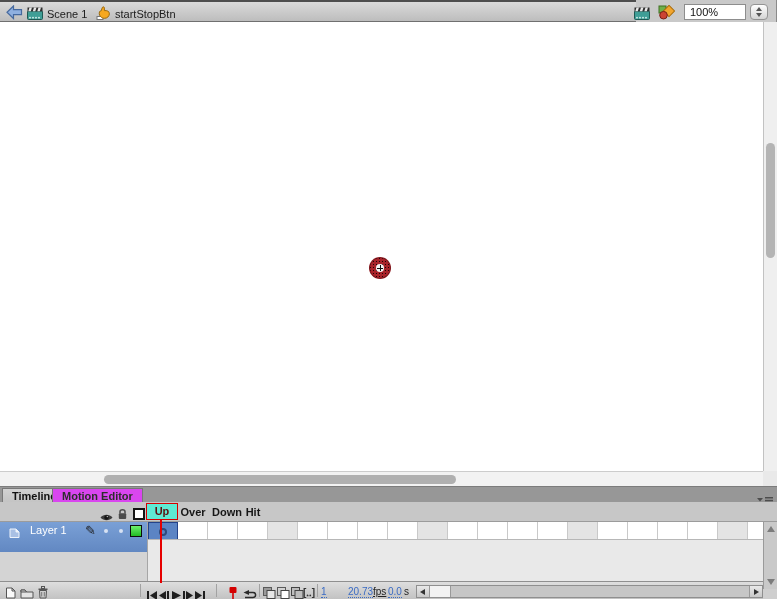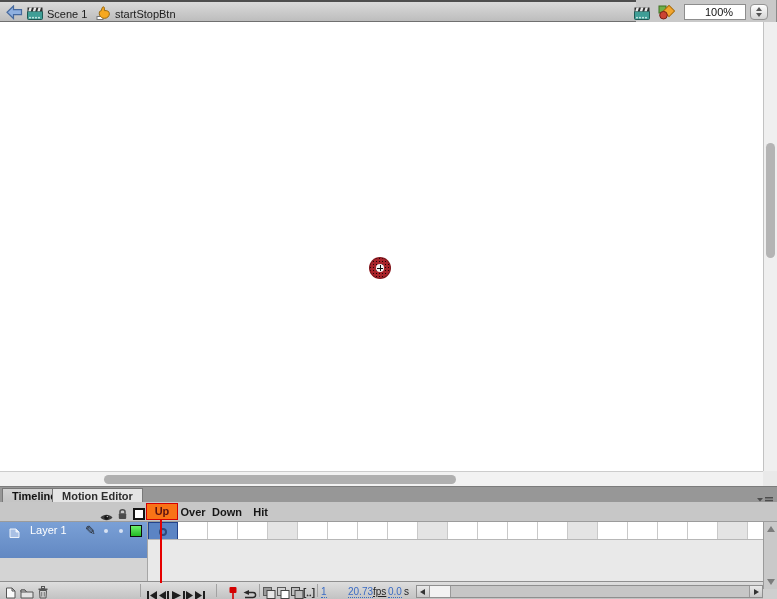--- a/index.html
+++ b/index.html
@@ -7,21 +7,21 @@
   body { font-family:"Liberation Sans", sans-serif; background:#c9c9c9; }
   .app { position:relative; width:777px; height:599px; overflow:hidden; background:#c9c9c9;
          box-shadow: inset 1px 0 0 #8a8a8a, inset -1px 0 0 #8a8a8a, inset 0 -1px 0 #4e4e4e; }
   .abs { position:absolute; }
 
   
   .edit-bar { position:absolute; left:0; top:0; width:636px; height:22px;
     background:linear-gradient(#dadada,#bdbdbd); border-top:2px solid #4e4e4e; border-bottom:1px solid #707070; }
   .crumb-label { font-size:11px; color:#1c1c1c; line-height:19px; white-space:nowrap; }
   .zoom-box { position:absolute; left:684px; top:2px; width:62px; height:16px; background:#fff;
-    border:1px solid #8d8d8d; font-size:11px; color:#111; line-height:14px; padding-left:20px; }
+    border:1px solid #8d8d8d; font-size:11px; color:#111; line-height:14px; padding-left:5px; }
   .stepper { position:absolute; left:750px; top:2px; width:18px; height:16px; border:1px solid #939393;
     border-radius:4px; background:linear-gradient(#fefefe,#d4d4d4); display:flex; align-items:center; justify-content:center; }
 
   
   .canvas { position:absolute; left:0; top:22px; width:763px; height:449px; background:#ffffff; }
   .btn-instance { position:absolute; left:369px; top:235px; width:22px; height:22px; border-radius:50%;
     background-color:#a8232a;
     background-image:radial-gradient(#1c0507 0.7px, rgba(0,0,0,0) 1px);
     background-size:3px 3px; box-shadow:inset 0 0 0 1px #7d161c; }
   .reg-point { position:absolute; left:7px; top:7px; width:8px; height:8px; border-radius:50%; background:#f4f4f4; }
@@ -29,34 +29,34 @@
   .reg-point:after  { content:""; position:absolute; left:1px; top:3.5px; width:6px; height:1px; background:#111; }
   .stage-vscroll { position:absolute; left:763px; top:22px; width:14px; height:449px; background:#efefef; border-left:1px solid #c2c2c2; }
   .stage-vscroll .thumb { position:absolute; left:2px; top:121px; width:9px; height:115px; border-radius:5px; background:#b4b4b4; }
   .stage-hscroll { position:absolute; left:0; top:471px; width:763px; height:15px; background:#f2f2f2; border-top:1px solid #cccccc; }
   .stage-hscroll .thumb { position:absolute; left:104px; top:3px; width:352px; height:9px; border-radius:5px; background:#b0b0b0; }
   .stage-corner { position:absolute; left:763px; top:471px; width:14px; height:15px; background:#e9e9e9; }
 
   
   .tabbar { position:absolute; left:0; top:486px; width:777px; height:16px; background:#979797; border-top:1px solid #7c7c7c; }
   .tab { position:absolute; top:1px; height:15px; font-size:11px; font-weight:bold; color:#2d2d2d;
-    padding:0 9px; line-height:15px; background:#e5e5e5; border:1px solid #787878; border-bottom:none; }
+    padding:0 9px; line-height:15px; background:#d946ef; border:1px solid #787878; border-bottom:none; }
   .tab.active { background:linear-gradient(#d2d2d2,#c3c3c3); color:#111; }
   .tab1 { left:2px; } .tab2 { left:52px; }
   .panel-menu { position:absolute; right:3px; top:4px; width:18px; height:9px; cursor:pointer; }
 
   .tl-header { position:absolute; left:0; top:502px; width:777px; height:20px; background:#c7c7c7; border-bottom:1px solid #9b9b9b; }
   .hdr-icon { position:absolute; top:4px; }
   .frame-label { position:absolute; top:3px; width:30px; text-align:center; font-size:11px; font-weight:bold; color:#161616; line-height:15px; }
-  .uplabel-box { position:absolute; left:146px; top:1px; width:32px; height:17px; background:#f97316; border:1px solid #d40000;
+  .uplabel-box { position:absolute; left:146px; top:1px; width:32px; height:17px; background:#5eead4; border:1px solid #d40000;
     text-align:center; font-size:11px; font-weight:bold; color:#5c1212; line-height:15px; }
 
   .tl-body-left  { position:absolute; left:0; top:522px; width:147px; height:59px; background:#d4d4d4; }
   .tl-body-right { position:absolute; left:147px; top:522px; width:616px; height:59px; background:#e9e9e9; border-left:1px solid #a6a6a6; }
-  .layer-row { position:absolute; left:0; top:522px; width:147px; height:36px; background:linear-gradient(#7aa0d6,#6288c2); }
+  .layer-row { position:absolute; left:0; top:522px; width:147px; height:30px; background:linear-gradient(#7aa0d6,#6288c2); }
   .layer-name { position:absolute; left:30px; top:2px; font-size:11px; color:#fff; }
   .layer-dot { position:absolute; top:7px; width:4px; height:4px; border-radius:50%; background:#d7e2f3; }
   .outline-swatch { position:absolute; left:130px; top:3px; width:12px; height:12px; background:linear-gradient(#6ef06e,#22bb22); border:1px solid #0c0c0c; }
   .pencil { position:absolute; left:85px; top:1px; font-size:13px; color:#1d1d1d; }
 
   .frames-row { position:absolute; left:148px; top:522px; width:615px; height:18px; display:flex; overflow:hidden; border-bottom:1px solid #b7b7b7; }
   .frame-cell { width:30px; min-width:30px; height:18px; background:#fff; border-right:1px solid #c9c9c9; position:relative; }
   .frame-cell.fifth { background:#e4e4e4; }
   .frame-cell.selected { background:#5b84c4; border:1px solid #24438a; }
   .kf-dot { position:absolute; left:10px; top:5px; width:8px; height:8px; border-radius:50%; border:2px solid #2e4a7c; }
@@ -187,21 +187,21 @@
       </svg>
     </span>
     <span class="hdr-icon" style="left:133px;top:4px;">
       <svg width="12" height="12">
         <rect x="1" y="1" width="10" height="10" fill="#ffffff" stroke="#141414" stroke-width="2"></rect>
       </svg>
     </span>
     <div class="uplabel-box">Up</div>
     <span class="frame-label" style="left:178px;">Over</span>
     <span class="frame-label" style="left:212px;">Down</span>
-    <span class="frame-label" style="left:238px;text-align:right;">Hit</span>
+    <span class="frame-label" style="left:238px;">Hit</span>
   </div>
 
   <div class="tl-body-left"></div>
   <div class="tl-body-right"></div>
 
   <div class="layer-row">
     <span class="abs" style="left:8px;top:3px;">
       <svg width="13" height="12">
         <path d="M2 2 L8 2 L11 5 L11 10.5 L2 10.5 Z" fill="#a9c0e4" stroke="#eef3fb"></path>
         <path d="M8 2 L8 5 L11 5 Z" fill="#f2f6fc" stroke="#eef3fb"></path>

